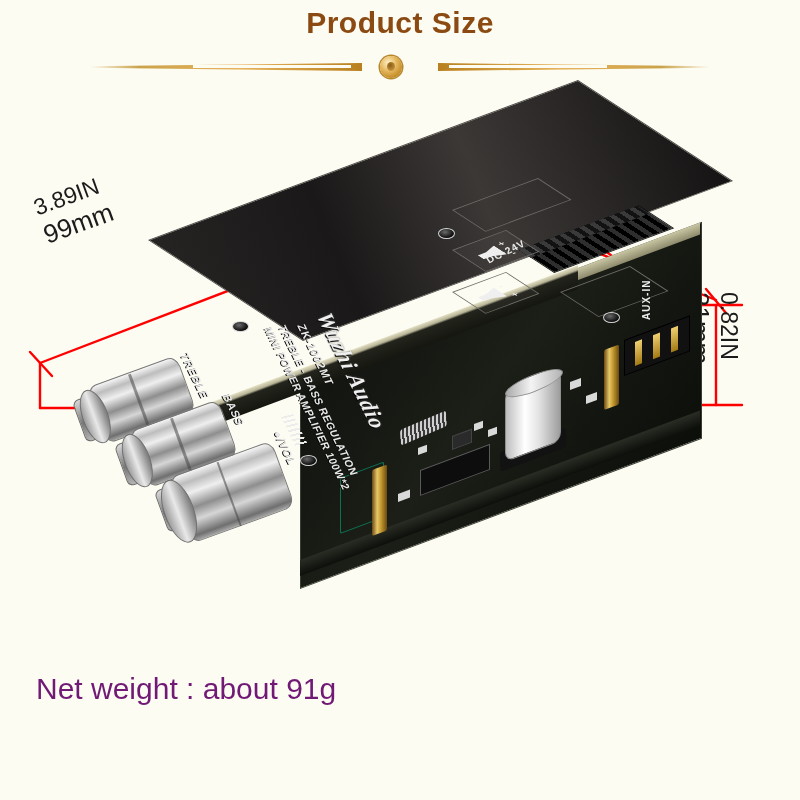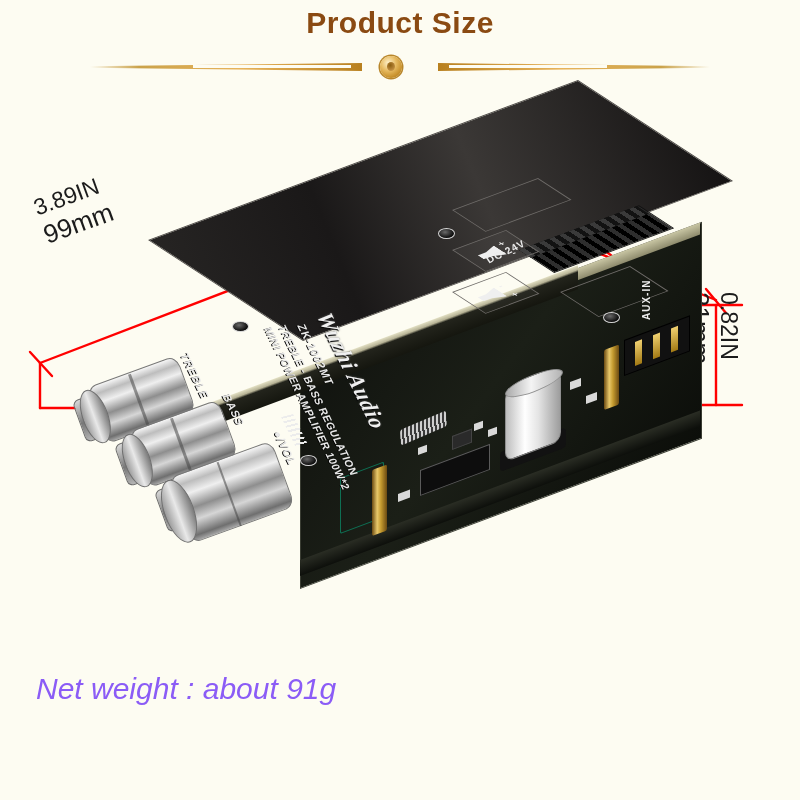--- a/index.html
+++ b/index.html
@@ -252,21 +252,21 @@
     background:repeating-linear-gradient(90deg,#cfcfcf 0 2px,#3a3a3a 2px 4px);
     transform:skewY(-20.5deg) rotate(-3deg);transform-origin:left top;border-radius:3px;
   }
   .bigic{
     position:absolute;left:420px;top:470px;width:70px;height:26px;
     background:#0d0d0d;border:1px solid #5a5a5a;box-sizing:border-box;
     transform:skewY(-20.5deg);transform-origin:left top;
   }
 
   
-  .foot{position:absolute;left:36px;color:#8b5cf6;font-style:italic;}
+  .foot{position:absolute;left:36px;color:#701a75;}
   #foot1{top:672px;font-size:30px;}
   #foot2{top:726px;font-size:30px;}
   .small{font-size:21px;}
 </style>
 </head>
 <body>
 
 <div class="stage">
 
   <div class="title">Product Size</div>

